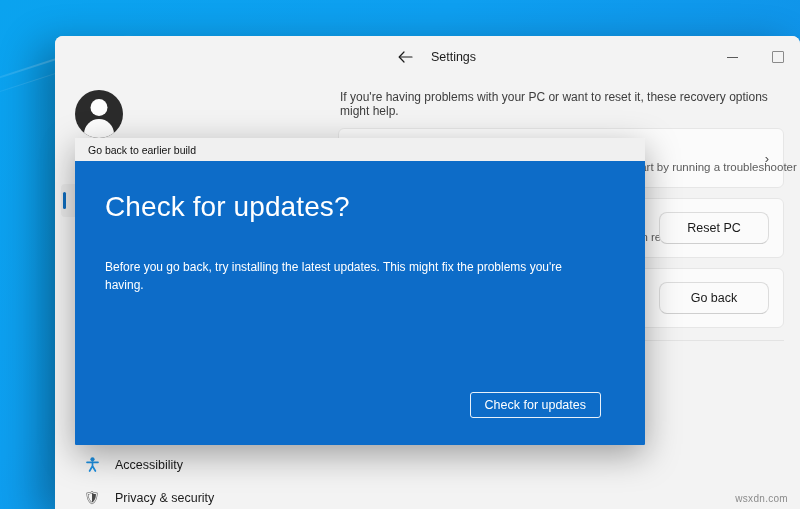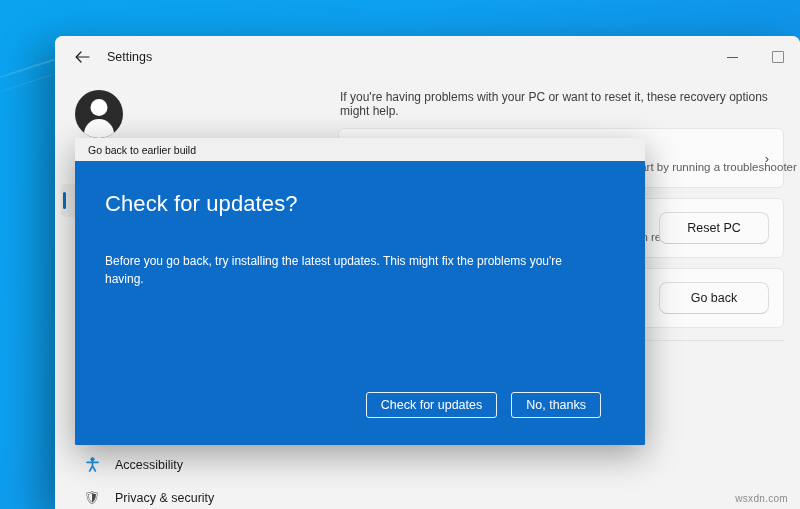--- a/index.html
+++ b/index.html
@@ -37,20 +37,21 @@
     overflow: hidden;
     box-shadow: -16px 10px 40px rgba(0,0,0,0.32);
   }
 
   .win-titlebar {
     position: relative;
     height: 42px;
     background: #f3f3f3;
     display: flex;
     align-items: center;
+    justify-content: center;
   }
   .back-arrow {
     margin-left: 14px;
     width: 26px; height: 26px;
     display: flex; align-items: center; justify-content: center;
     color: #1d1d1d;
     font-size: 15px;
     border-radius: 4px;
   }
   .win-title {
@@ -246,21 +247,21 @@
   }
   .modal-body {
     flex: 1;
     background: #0d6cc8;
     position: relative;
     padding: 30px 30px 0 30px;
     box-sizing: border-box;
   }
   .modal-heading {
     color: #ffffff;
-    font-size: 22px;
+    font-size: 28px;
     font-weight: 400;
     letter-spacing: .1px;
   }
   .modal-text {
     margin-top: 35px;
     color: #ffffff;
     font-size: 12px;
     line-height: 1.5;
     max-width: 480px;
   }
@@ -430,19 +431,18 @@
     </div>
   </div>
 
   <div id="modal">
     <div class="modal-title-bar">Go back to earlier build</div>
     <div class="modal-body">
       <div class="modal-heading">Check for updates?</div>
       <div class="modal-text">Before you go back, try installing the latest updates. This might fix the problems you're having.</div>
       <div class="modal-actions">
         <button class="modal-btn">Check for updates</button>
-        <button class="modal-btn">No, thanks</button>
       </div>
     </div>
   </div>
 
   <div class="watermark">wsxdn.com</div>
 </div>
 
 </body></html>

